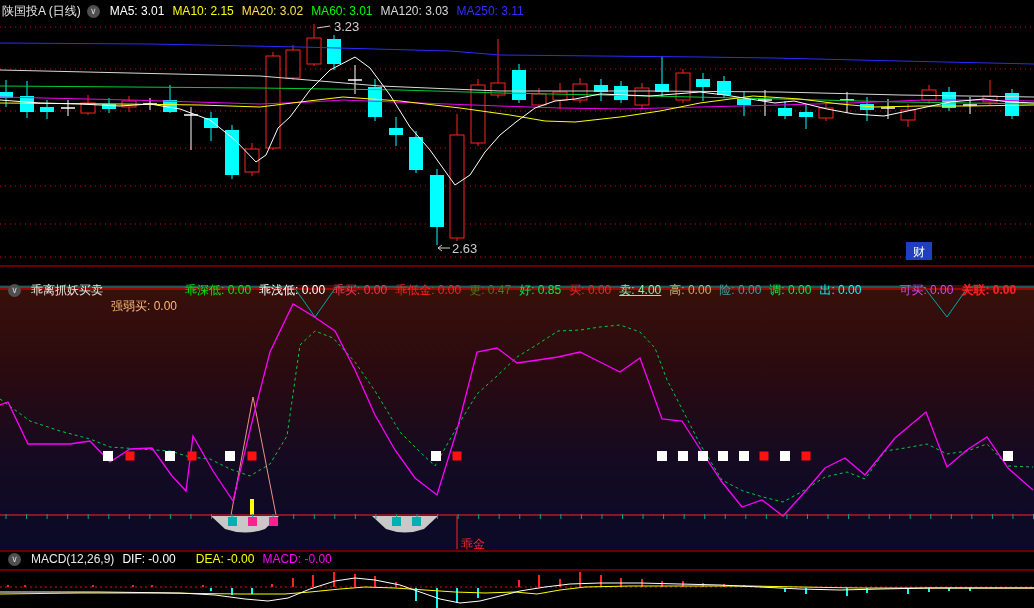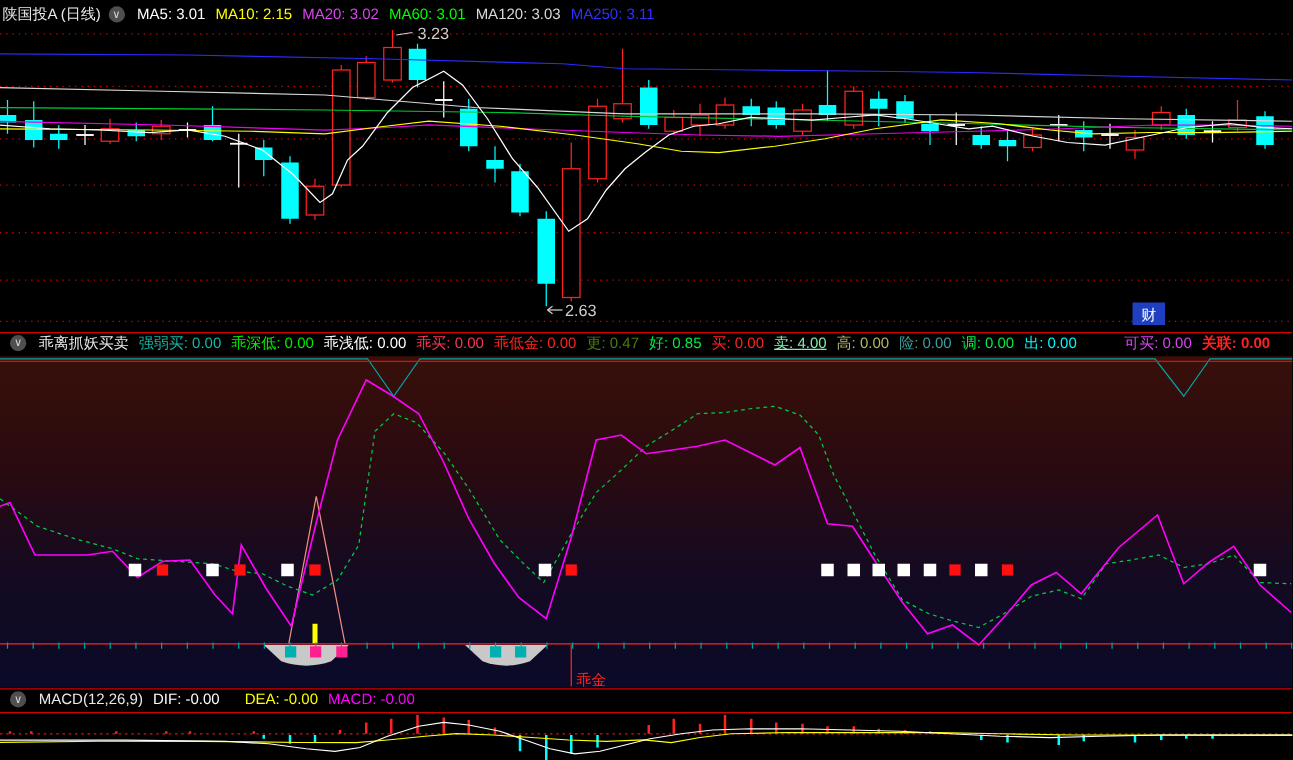--- a/index.html
+++ b/index.html
@@ -281,30 +281,30 @@
     <line x1="970" y1="588" x2="970" y2="591" stroke="#00ffff" stroke-width="2"></line>
     <polyline points="0,594 80,593 160,593 240,594 285,594 310,592 340,589 365,587 395,588 425,590 455,592 485,593 515,592 537,594 560,590 585,587 630,586 700,586 750,586 800,587 860,588 920,588 1034,588" fill="none" stroke="#ffff00" stroke-width="1"></polyline>
     <polyline points="0,592 100,592 180,593 215,595 245,599 268,601 288,598 310,589 335,581 355,578 375,580 400,585 420,592 440,599 460,603 480,601 500,596 520,591 545,587 570,584 600,583 640,583 680,584 720,585 760,587 800,589 840,590 880,589 930,588 1000,588 1034,588" fill="none" stroke="#ffffff" stroke-width="1"></polyline>
   </svg>
 
 <div class="hdr" id="p1h">
   <span class="title">陕国投A (日线)</span>
   <span class="chev">∨</span>
   <span class="gap" style="color: rgb(255, 255, 255);">MA5: 3.01</span>
   <span class="gap" style="color: rgb(255, 255, 0);">MA10: 2.15</span>
-  <span class="gap" style="color: #d946ef;">MA20: 3.02</span>
+  <span class="gap" style="color: #fde047;">MA20: 3.02</span>
   <span class="gap" style="color: rgb(0, 255, 0);">MA60: 3.01</span>
   <span class="gap" style="color: rgb(216, 216, 216);">MA120: 3.03</span>
   <span class="gap" style="color: rgb(48, 48, 255);">MA250: 3.11</span>
 </div>
 
 <div class="hdr" id="p2h">
   <span class="chev">∨</span>
   <span class="title gap">乖离抓妖买卖</span>
-  <span class="gap" style="color: #14b8a6;">强弱买: 0.00</span>
+  <span class="gap" style="color: #fdba74; margin-top: 32px;">强弱买: 0.00</span>
   <span class="gap" style="color: rgb(0, 238, 0);">乖深低: 0.00</span>
   <span class="gap" style="color: rgb(255, 255, 255);">乖浅低: 0.00</span>
   <span class="gap" style="color: rgb(255, 51, 85);">乖买: 0.00</span>
   <span class="gap" style="color: rgb(255, 34, 34);">乖低金: 0.00</span>
   <span class="gap" style="color: #4d7c0f;">更: 0.47</span>
   <span class="gap" style="color: rgb(0, 238, 68);">好: 0.85</span>
   <span class="gap" style="color: rgb(255, 34, 34);">买: 0.00</span>
   <span class="gap" style="color: #86efac; text-decoration: underline;">卖: 4.00</span>
   <span class="gap" style="color: rgb(184, 184, 104);">高: 0.00</span>
   <span class="gap" style="color: rgb(63, 159, 159);">险: 0.00</span>

